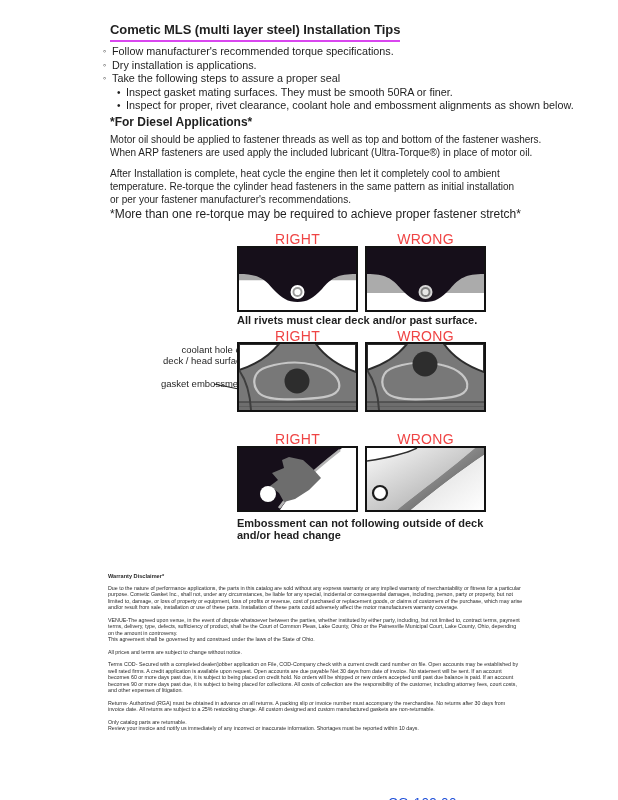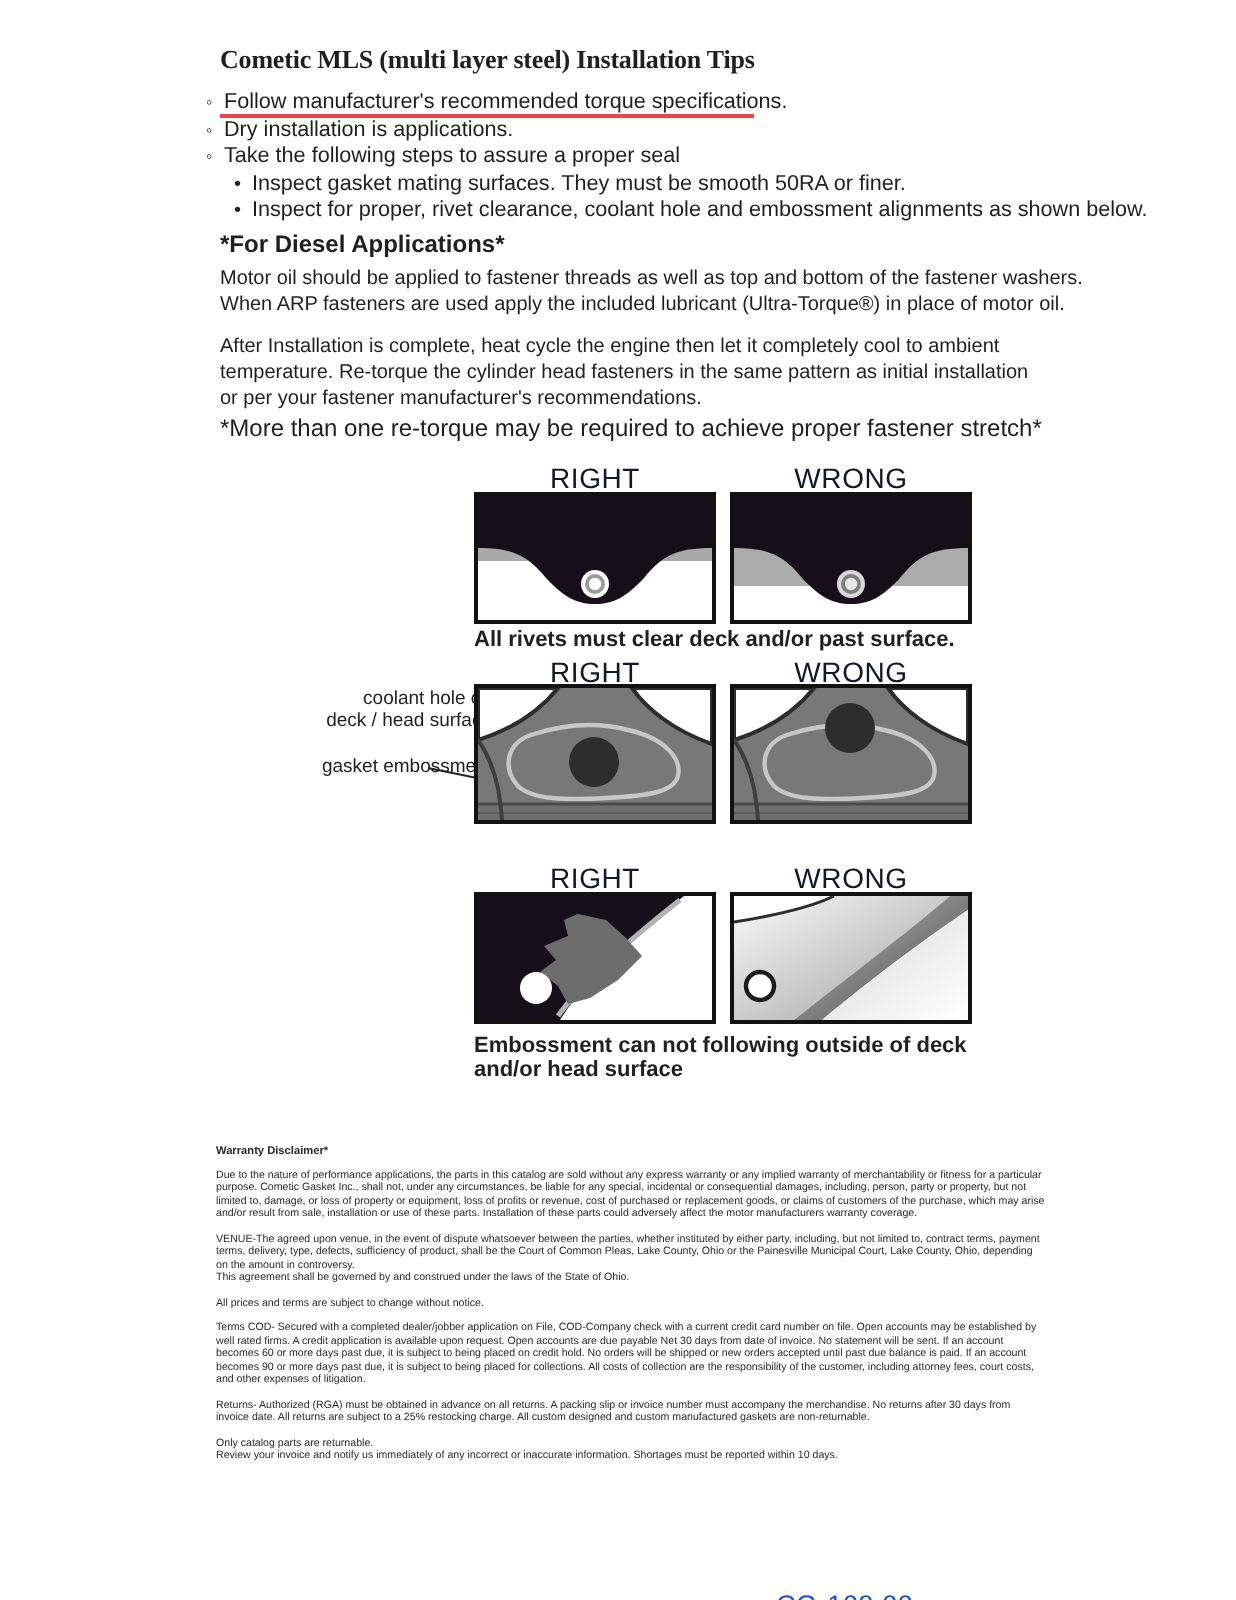--- a/index.html
+++ b/index.html
@@ -5,34 +5,34 @@
   html,body{margin:0;padding:0;background:#ffffff;}
   .page{
     position:relative;width:618px;height:800px;background:#fff;overflow:hidden;
     font-family:"Liberation Sans", sans-serif;color:#1f1f1f;
   }
   
   .title{
     position:absolute;left:110px;top:22px;margin:0;
     font-size:13px;font-weight:bold;letter-spacing:-0.1px;
   }
-  .title span{display:inline-block;border-bottom:2px solid #ef4444;padding-bottom:19px;font-family:Liberation Serif, serif;}
+  .title span{display:inline-block;border-bottom:2px solid #d946ef;padding-bottom:3px;}
   
   .bullets{position:absolute;left:103px;top:45px;font-size:10.8px;line-height:13.5px;}
   .b{white-space:nowrap;}
   .b .mk{display:inline-block;width:9px;font-size:9px;vertical-align:top;line-height:13.5px;}
   .b.sub{padding-left:14px;}
   .b.sub .mk{font-size:10px;}
   
   .diesel-heading{position:absolute;left:110px;top:115px;font-size:12px;font-weight:bold;}
   .para{position:absolute;left:110px;font-size:10px;line-height:13.2px;}
   .para div{white-space:nowrap;}
   .note{position:absolute;left:110px;top:207px;font-size:12px;white-space:nowrap;}
   
-  .dlabel{position:absolute;width:121px;text-align:center;font-size:14px;letter-spacing:0.3px;color:#0f172a;}
+  .dlabel{position:absolute;width:121px;text-align:center;font-size:14px;letter-spacing:0.3px;color:#ef4444;}
   .panel{position:absolute;border:2px solid #121212;line-height:0;background:#fff;}
   .caption{position:absolute;font-size:11px;font-weight:bold;line-height:12px;white-space:nowrap;}
   
   .side-labels{position:absolute;left:106px;width:140px;text-align:right;font-size:9.5px;line-height:11px;color:#1f1f1f;}
   .connector{position:absolute;}
   
   .disclaimer{position:absolute;left:108px;top:573px;width:415px;font-size:5.3px;line-height:6.5px;color:#2a2a2a;}
   .disclaimer h2{margin:0 0 5px 0;font-size:5.6px;font-weight:bold;}
   .disclaimer p{margin:6px 0 0 0;}
   .disclaimer p.first{margin-top:0;}
@@ -181,21 +181,21 @@
       <path d="M0,13 C19,10 38,6 50,0 L108,0 C86,19 55,42 30,62 L0,62 Z" fill="url(#g1)"></path>
       <path d="M108,0 C86,19 55,42 30,62 L44,62 C68,42 96,21 117,7 L117,0 Z" fill="url(#g2)"></path>
       <path d="M117,7 C96,21 68,42 44,62 L117,62 Z" fill="url(#g3)"></path>
       <path d="M0,13 C19,10 38,6 50,0" fill="none" stroke="#2e2e2e" stroke-width="1.5"></path>
       <circle cx="13" cy="45" r="7" fill="#ffffff" stroke="#1c1c1c" stroke-width="2.2"></circle>
     </svg>
   </div>
 
   <div class="caption" style="left:237px;top:517px">
     <div>Embossment can not following outside of deck</div>
-    <div>and/or head surface</div>
+    <div>and/or head change</div>
   </div>
 
   <div class="disclaimer">
     <h2>Warranty Disclaimer*</h2>
     <p class="first">Due to the nature of performance applications, the parts in this catalog are sold without any express warranty or any implied warranty of merchantability or fitness for a particular purpose.  Cometic Gasket Inc., shall not, under any circumstances, be liable for any special, incidental or consequential damages, including, person, party or property, but not limited to, damage, or loss of property or equipment, loss of profits or revenue, cost of purchased or replacement goods, or claims of customers of the purchase, which may arise and/or result from sale, installation or use of these parts.  Installation of these parts could adversely affect the motor manufacturers warranty coverage.</p>
     <p>VENUE-The agreed upon venue, in the event of dispute whatsoever between the parties, whether instituted by either party, including, but not limited to, contract terms, payment terms, delivery, type, defects, sufficiency of product, shall be the Court of Common Pleas, Lake County, Ohio or the Painesville Municipal Court, Lake County, Ohio, depending on the amount in controversy.</p>
     <p class="tight">This agreement shall be governed by and construed under the laws of the State of Ohio.</p>
     <p>All prices and terms are subject to change without notice.</p>
     <p>Terms COD- Secured with a completed dealer/jobber application on File, COD-Company check with a current credit card number on file.  Open accounts may be established by well rated firms.  A credit application is available upon request.  Open accounts are due payable Net 30 days from date of invoice.  No statement will be sent.  If an account becomes 60 or more days past due, it is subject to being placed on credit hold.  No orders will be shipped or new orders accepted until past due balance is paid.  If an account becomes 90 or more days past due, it is subject to being placed for collections.  All costs of collection are the responsibility of the customer, including attorney fees, court costs, and other expenses of litigation.</p>
     <p>Returns- Authorized (RGA) must be obtained in advance on all returns.  A packing slip or invoice number must accompany the merchandise.  No returns after 30 days from invoice date.  All returns are subject to a 25% restocking charge.  All custom designed and custom manufactured gaskets are non-returnable.</p>

